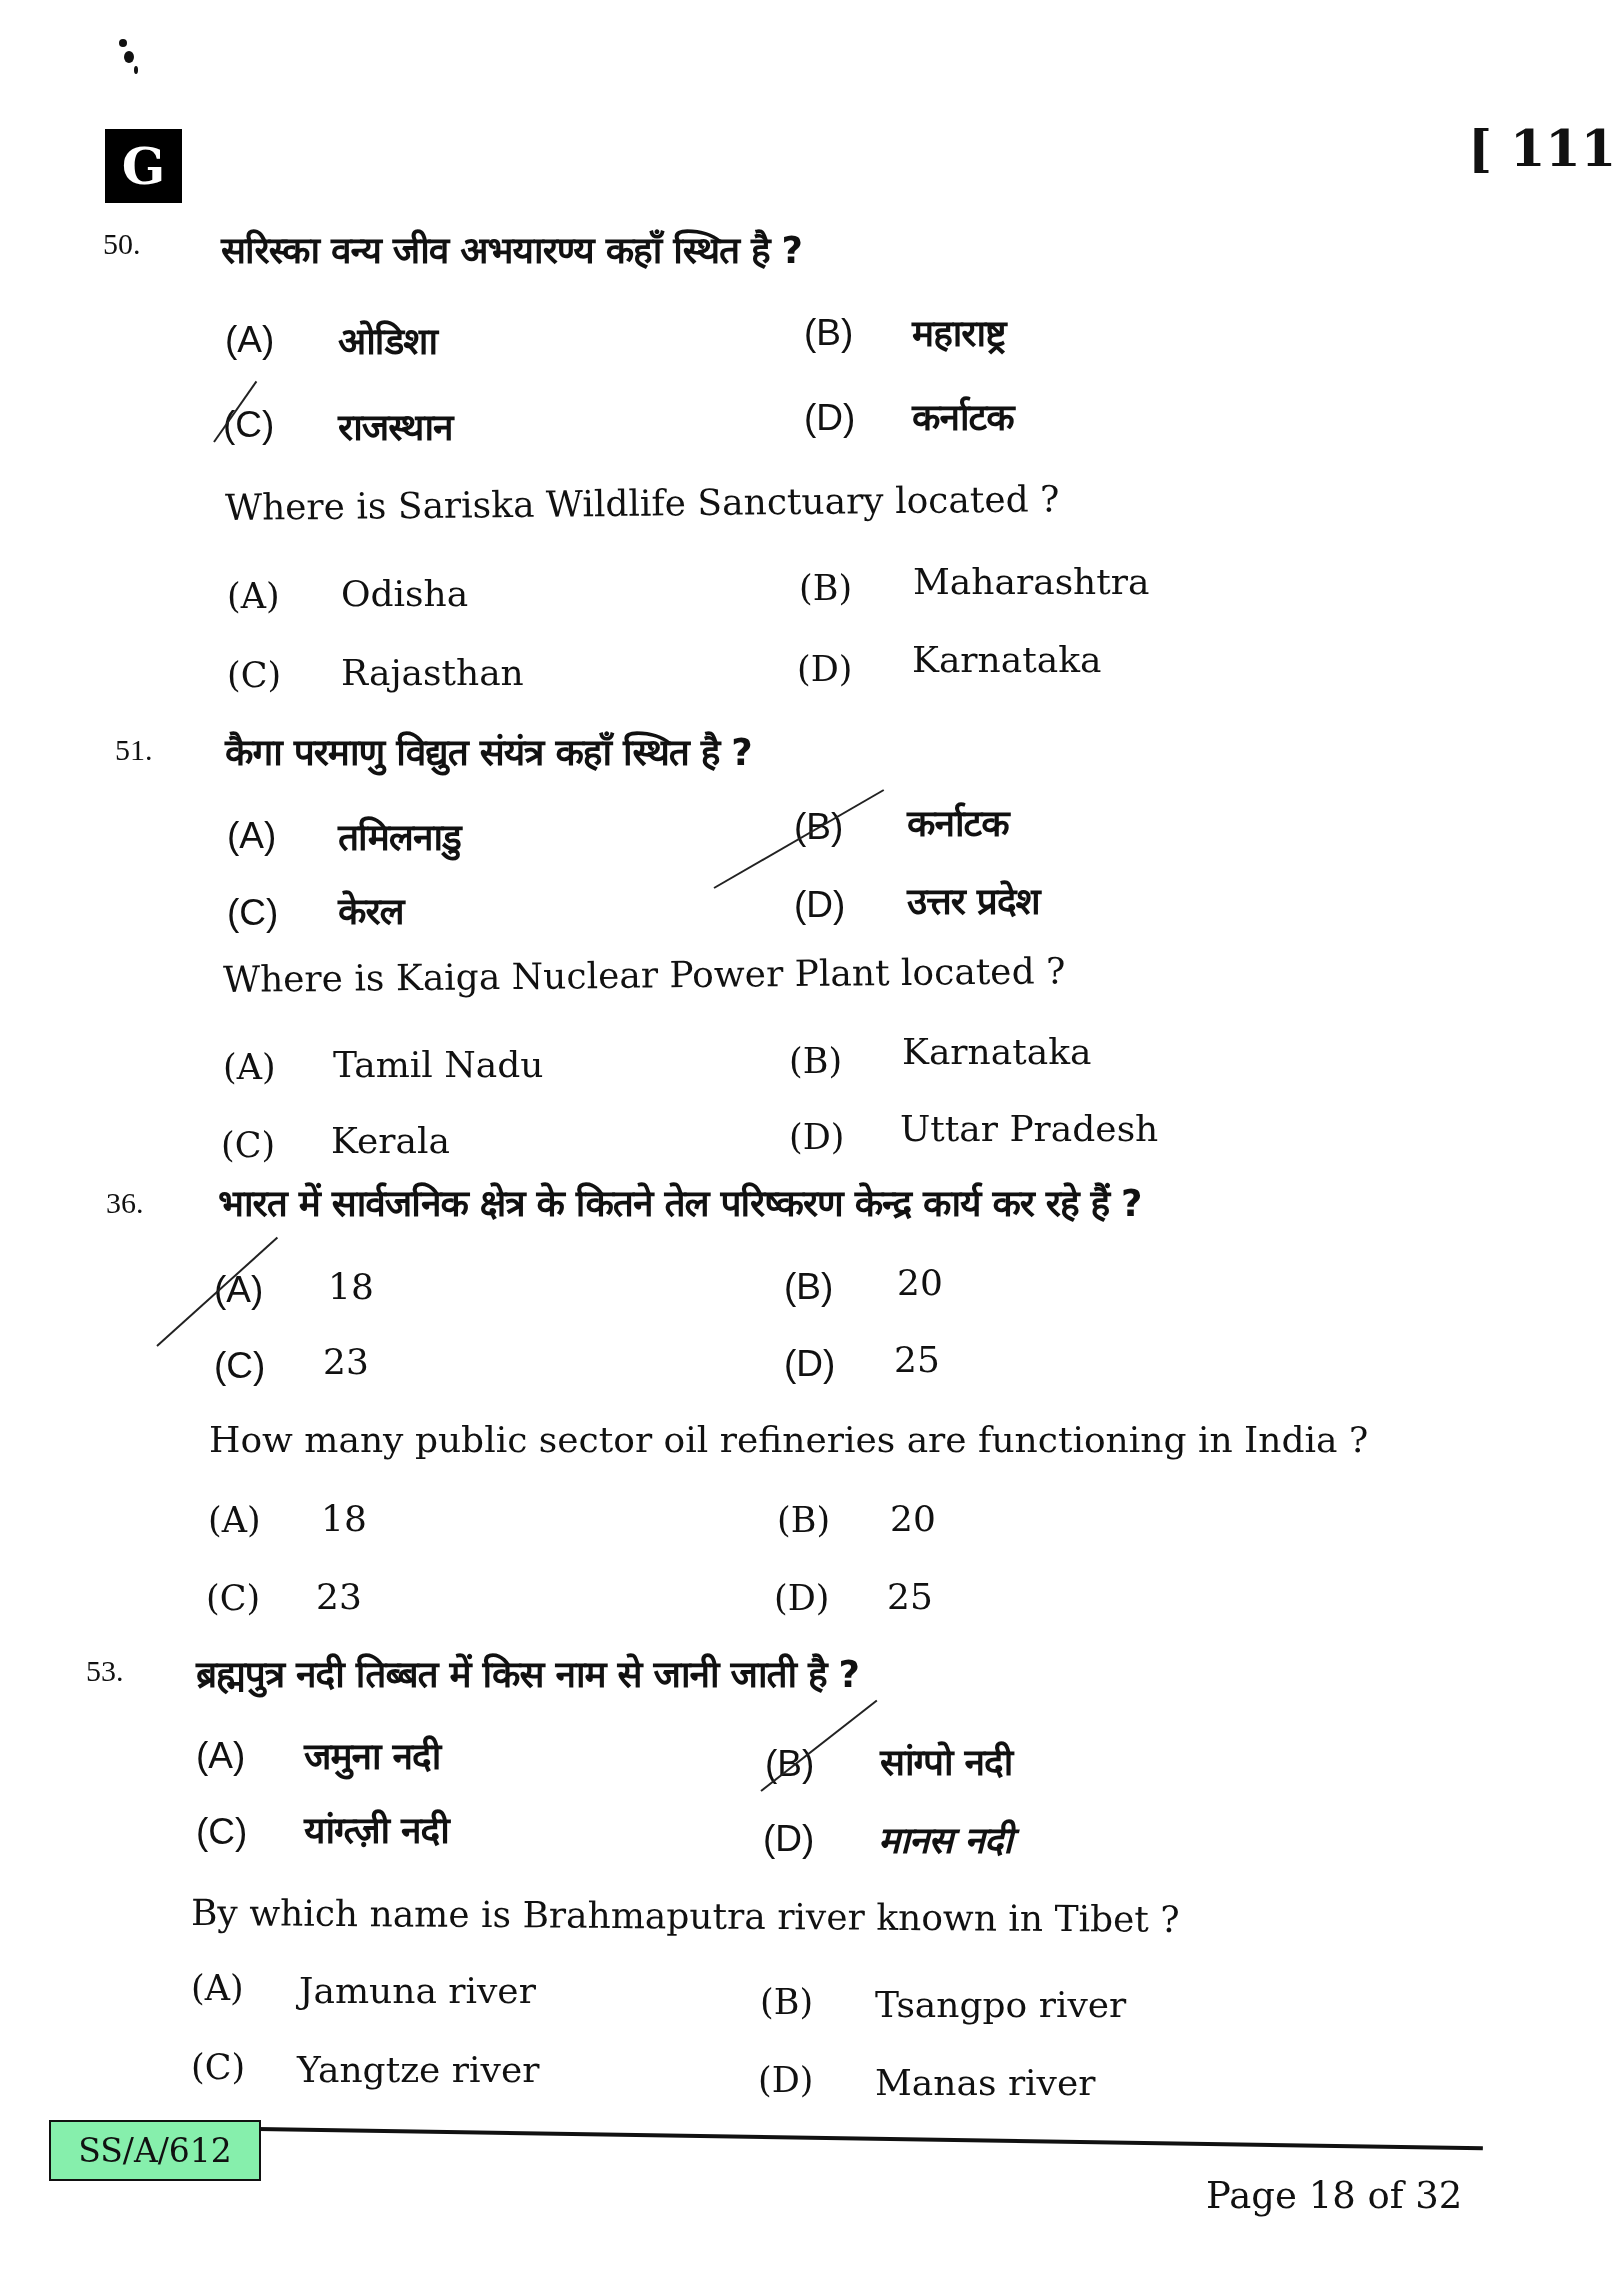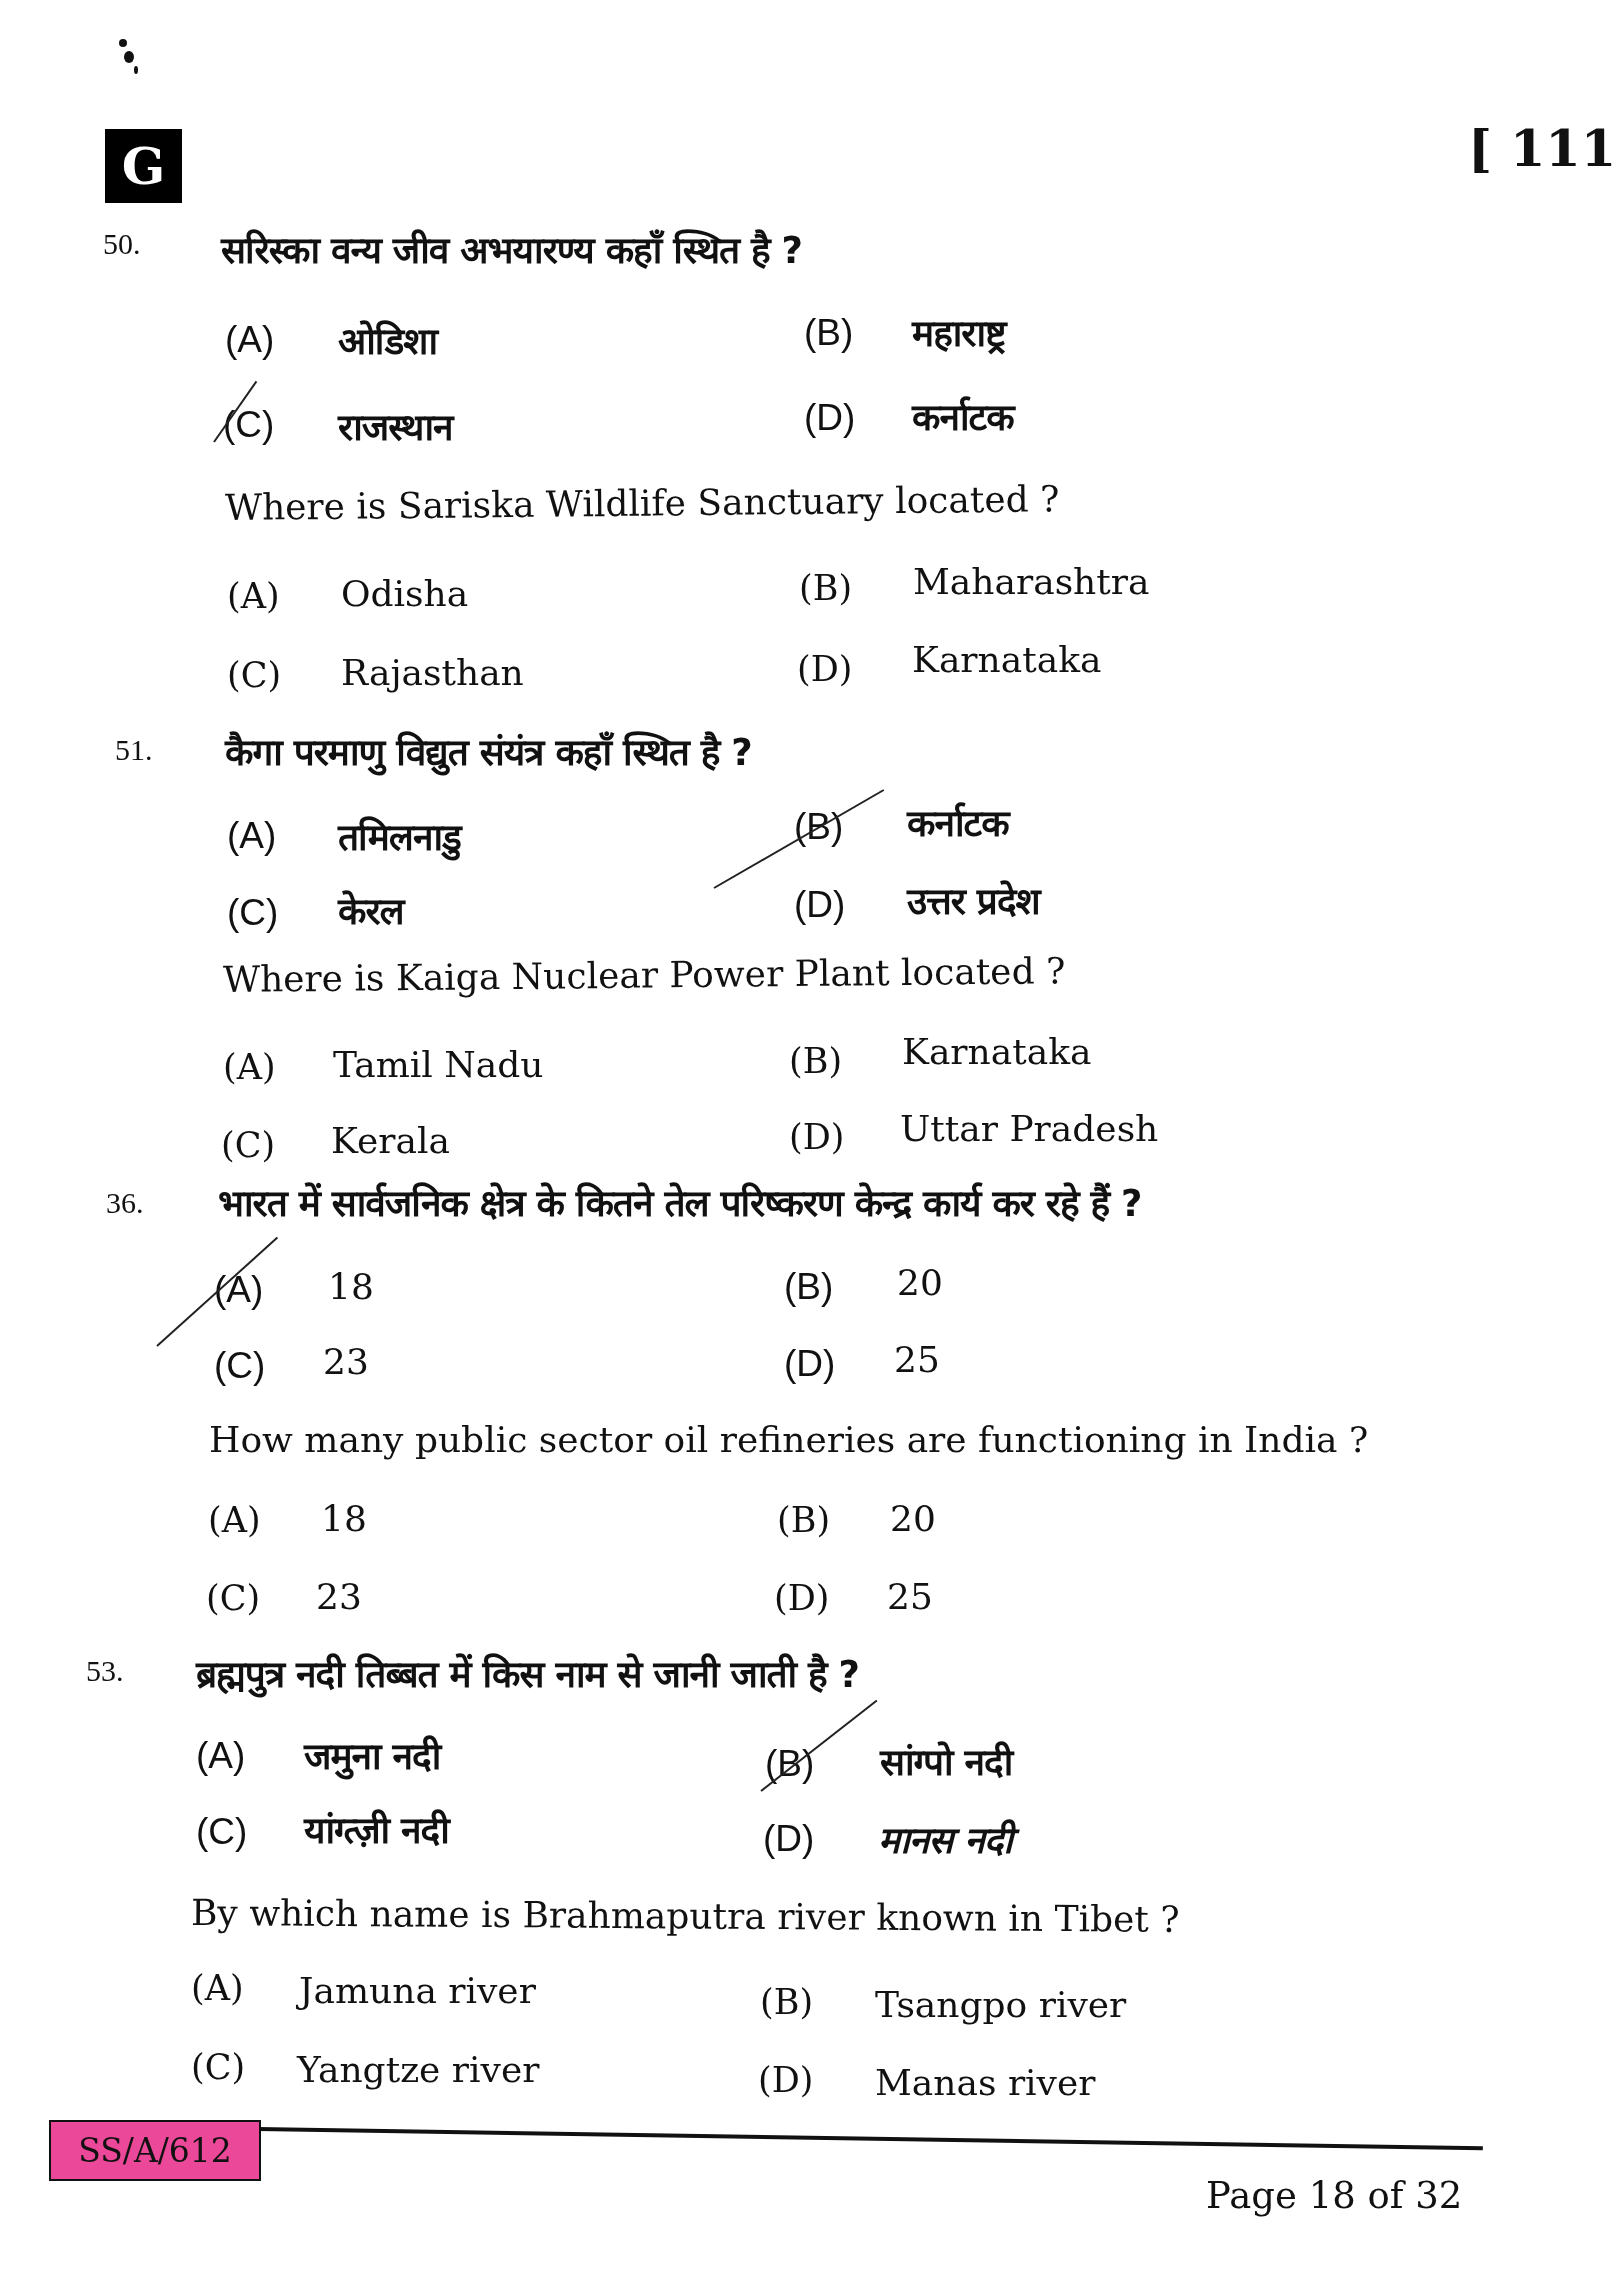--- a/index.html
+++ b/index.html
@@ -6,21 +6,21 @@
   body { width: 1621px; height: 2293px; position: relative; overflow: hidden; color: #111; }
   .abs { position: absolute; white-space: nowrap; }
   .hi { font-family: "DejaVu Sans", sans-serif; font-weight: bold; font-size: 37px; letter-spacing: -1px; }
   .en { font-family: "DejaVu Serif", serif; font-size: 36px; letter-spacing: 0px; }
   .lbl { font-family: "Liberation Sans", sans-serif; font-size: 37px; }
   .enlbl { font-family: "DejaVu Serif", serif; font-size: 35px; }
   .qnum { font-family: Liberation Serif, serif; font-size: 30px; }
   .set-box { position: absolute; left: 105px; top: 129px; width: 77px; height: 74px; background: #000; color: #fff;
              font-family: "DejaVu Serif", serif; font-weight: bold; font-size: 51px; text-align: center; line-height: 74px; }
   .page-code { position: absolute; left: 49px; top: 2120px; width: 208px; height: 57px; border: 2px solid #111;
-               font-family: "DejaVu Serif", serif; font-size: 33px; line-height: 57px; text-align: center; background: #ec4899; }
+               font-family: "DejaVu Serif", serif; font-size: 33px; line-height: 57px; text-align: center; background: #86efac; }
   .footer-line { position: absolute; left: 258px; top: 2127px; width: 1225px; height: 3.9px; background: #111; transform-origin: left; transform: rotate(0.9deg); }
   .page-no { position: absolute; left: 1206px; top: 2174px; font-family: "DejaVu Serif", serif; font-weight: normal; font-size: 37px; }
   .tick { position: absolute; height: 2px; background: #222; transform-origin: left center; }
   .speck { position: absolute; background: #111; border-radius: 50%; }
 </style>
 </head>
 <body>
 
 <div class="speck" style="left:119px;top:39px;width:7.8px;height:7.8px;"></div>
 <div class="speck" style="left:124px;top:51px;width:9.8px;height:11.8px;"></div>

